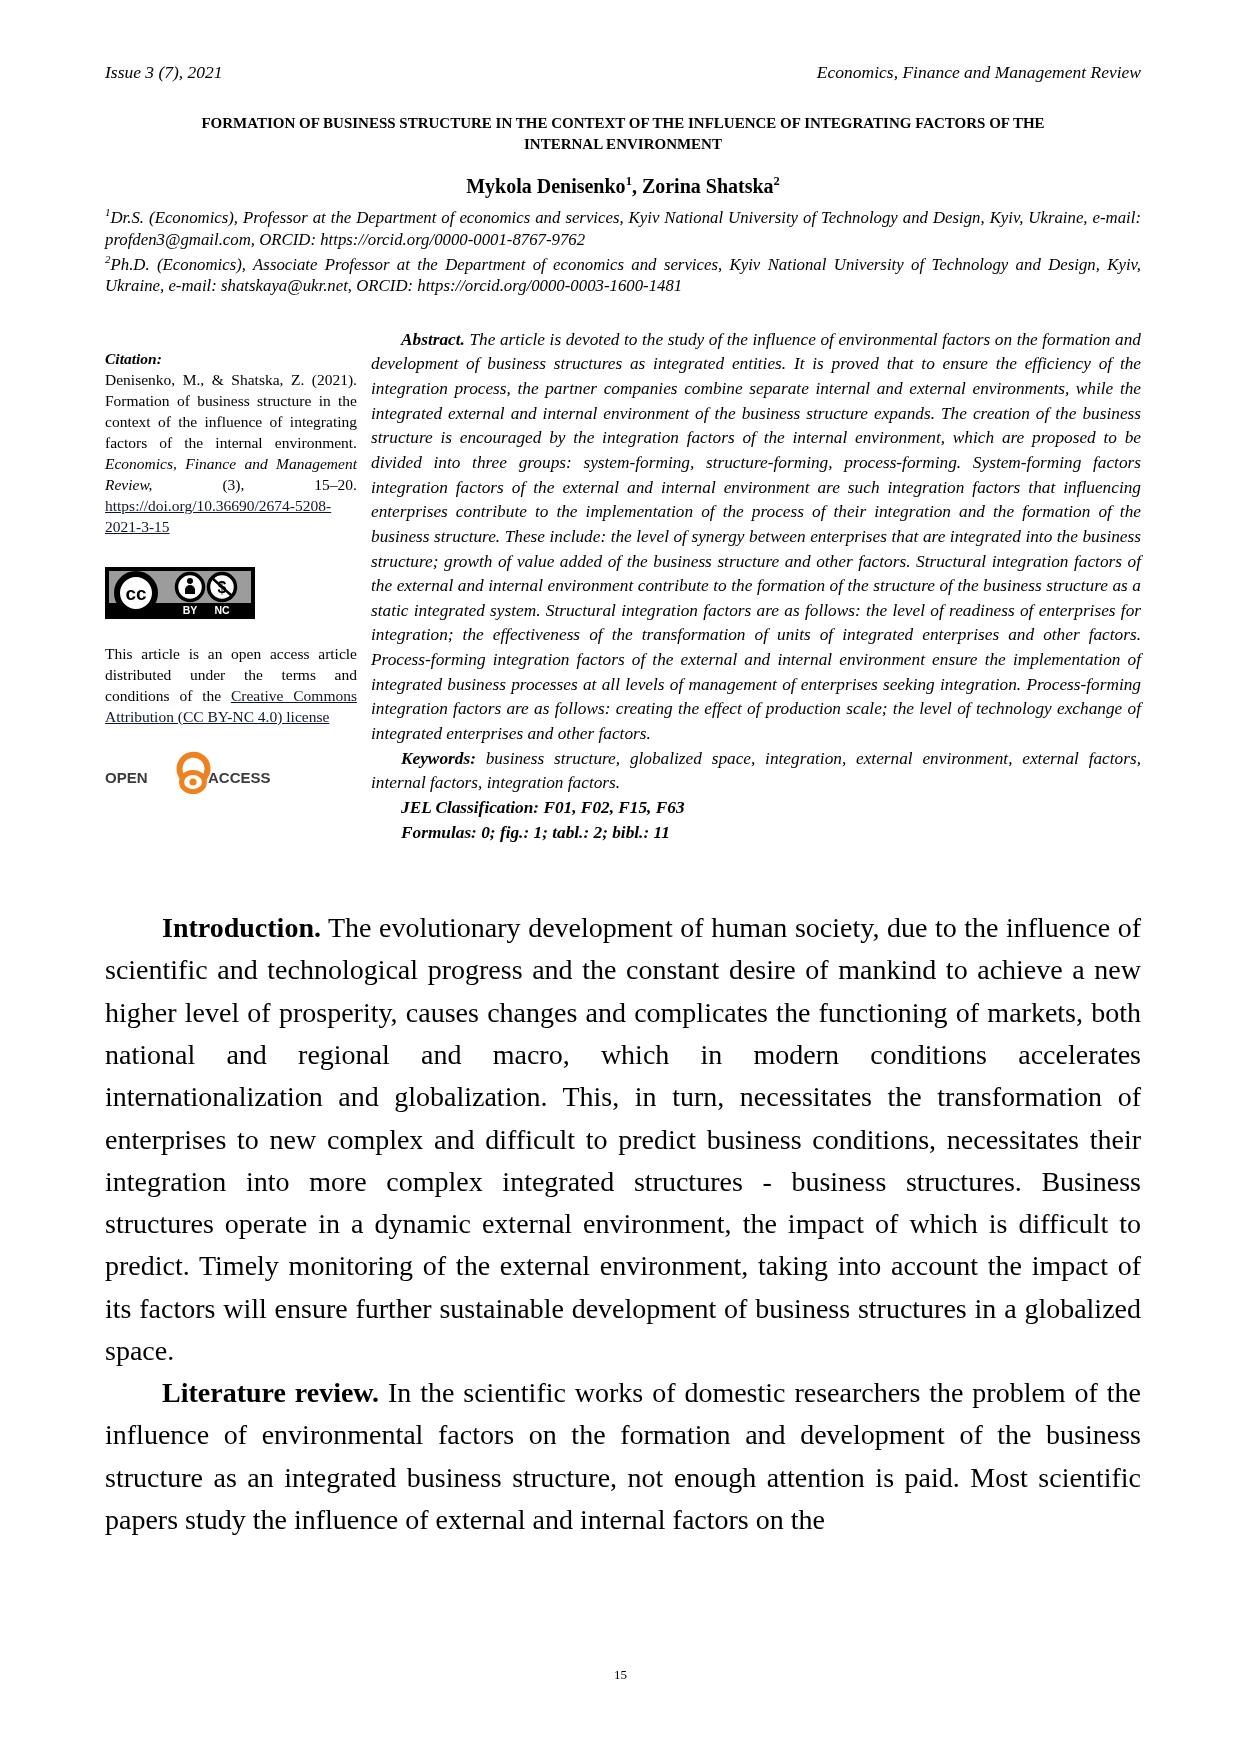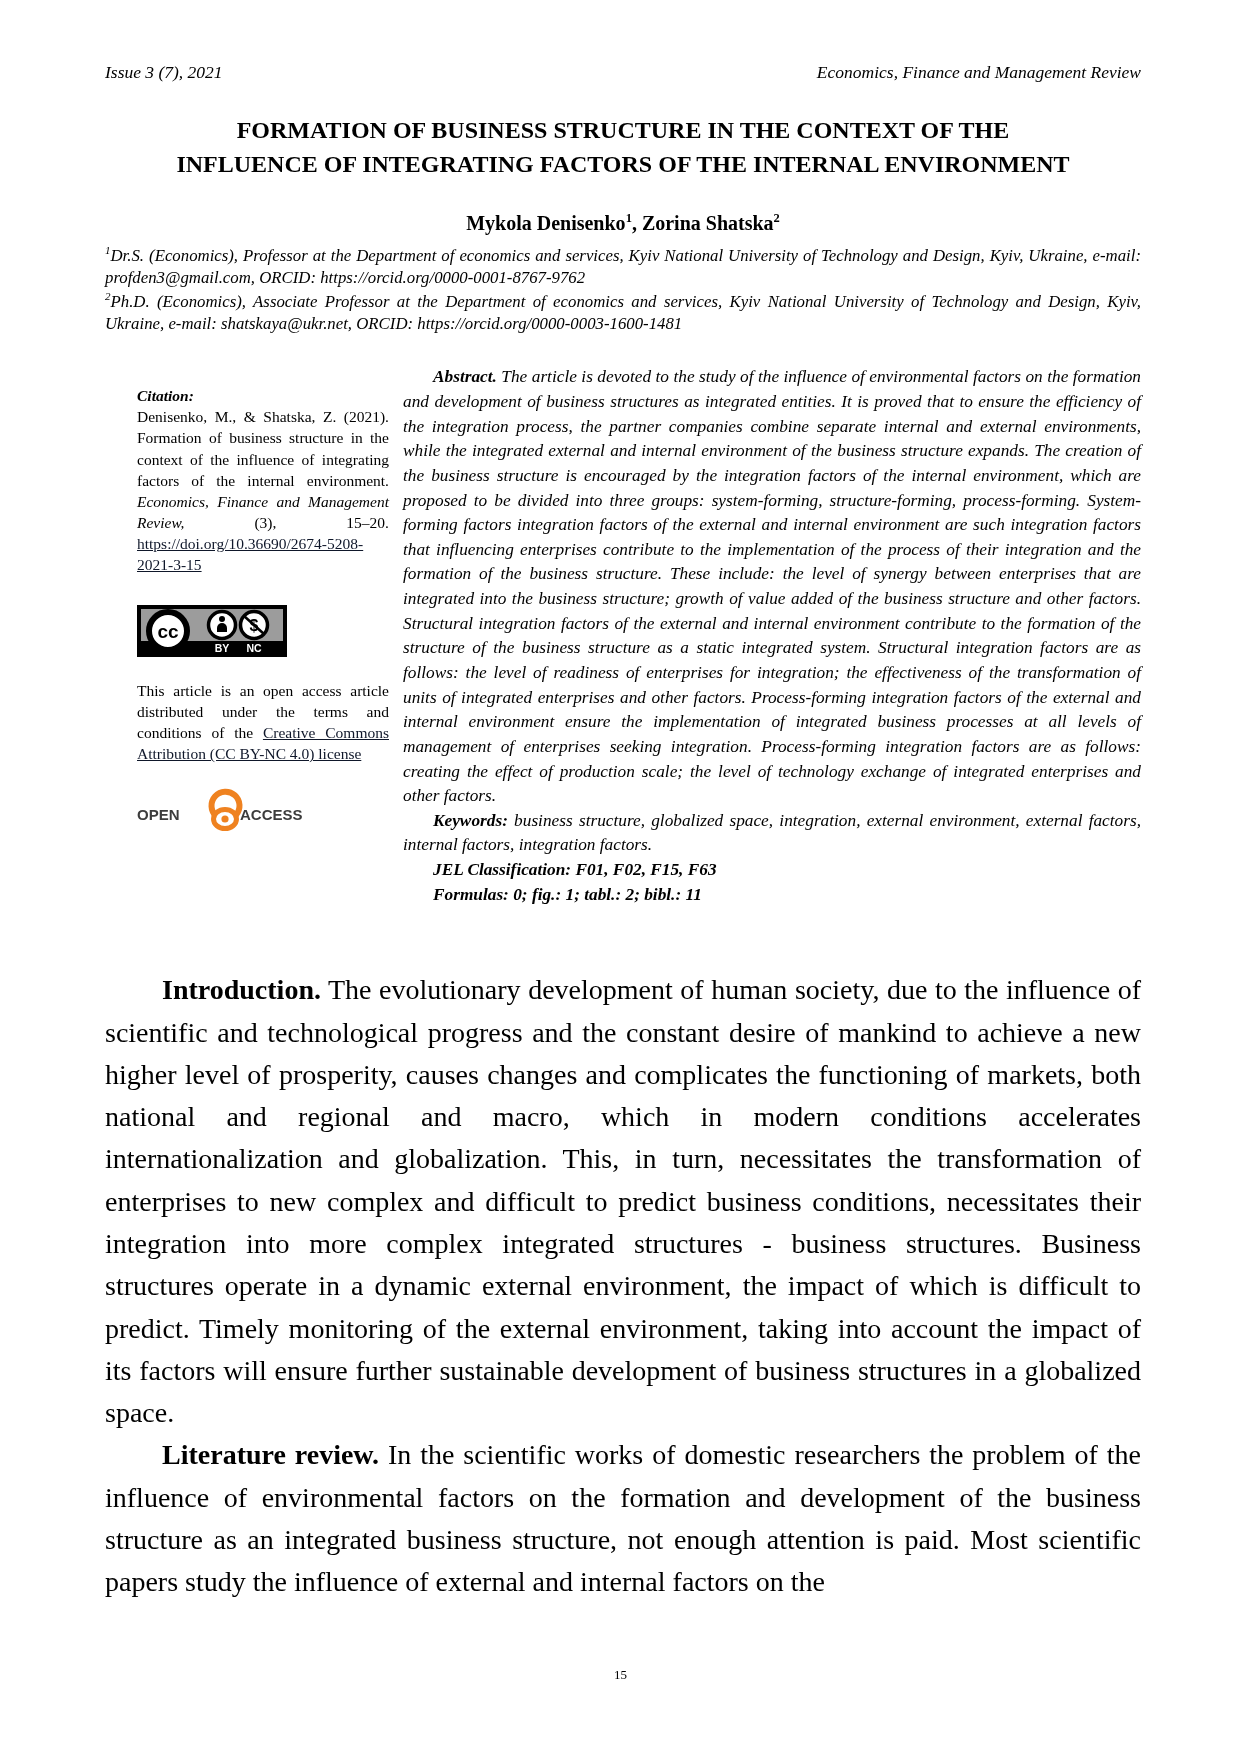--- a/index.html
+++ b/index.html
@@ -10,29 +10,29 @@
     background:#ffffff;
     font-family:"Liberation Serif", serif;
     color:#000;
     box-sizing:border-box;
     padding:62px 100px 0 105px;
     overflow:hidden;
   }
   
   .running-head{display:flex;justify-content:space-between;font-style:italic;font-size:17.5px;}
   
-  .title{margin:30px auto 0;max-width:910px;text-align:center;font-weight:bold;font-size:24px;line-height:1.42;}
-  .authors{margin-top:30px;text-align:center;font-weight:bold;font-size:20px;}
+  .title{margin:30px auto 0;max-width:910px;text-align:center;font-weight:bold;font-size:15px;line-height:1.42;}
+  .authors{margin-top:18px;text-align:center;font-weight:bold;font-size:20px;}
   .authors sup{font-size:12.5px;}
   .affiliations{margin-top:8px;font-style:italic;font-size:16.8px;line-height:1.33;text-align:justify;}
   .affiliations p{margin:0;}
   .affiliations sup{font-size:11px;}
   
   .columns{display:flex;margin-top:30px;gap:14px;}
-  .col-left{width:252px;flex:none;font-size:15.5px;line-height:1.36;margin-left:32px;}
+  .col-left{width:252px;flex:none;font-size:15.5px;line-height:1.36;}
   .col-right{flex:1;}
   .citation-label{font-weight:bold;font-style:italic;margin-top:20px;}
   .citation-text{text-align:justify;overflow-wrap:anywhere;}
   .citation-text .journal{font-style:italic;}
   a.link{color:#0f172a;text-decoration:underline;cursor:pointer;}
   .dates{margin-top:34px;font-weight:bold;font-style:italic;font-size:15.8px;line-height:1.42;}
   .badge-wrap{margin-top:30px;}
   .license-text{margin-top:18px;text-align:justify;}
   .oa-wrap{margin-top:18px;}
   

